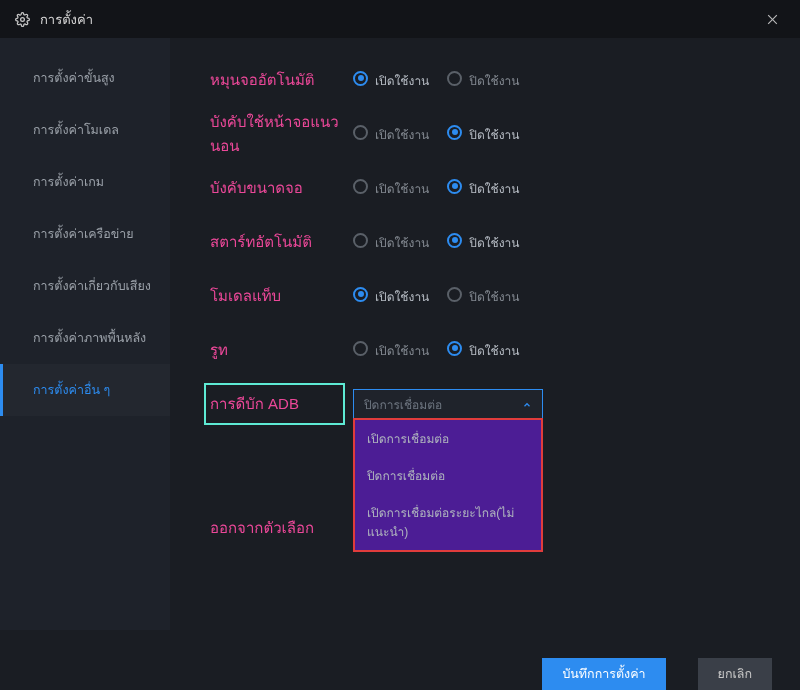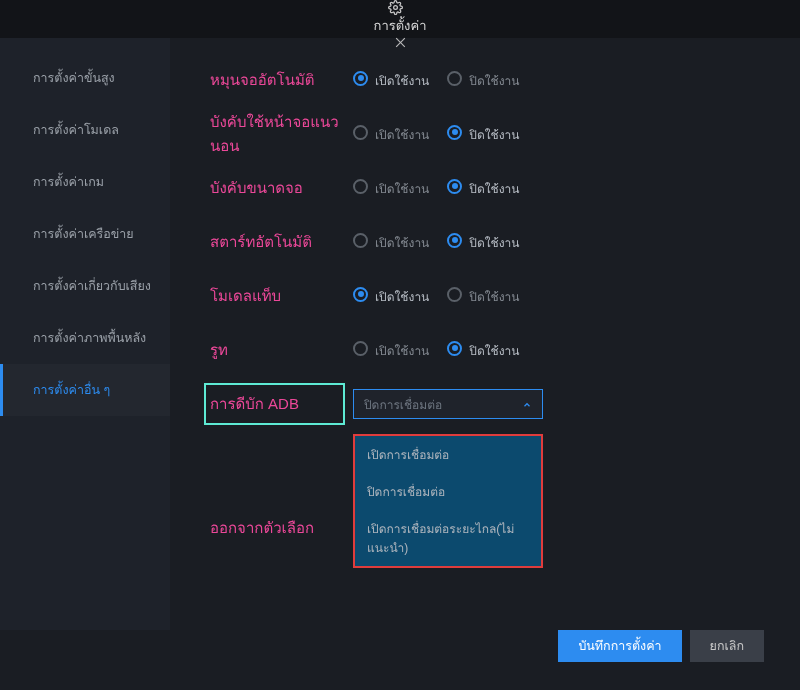--- a/index.html
+++ b/index.html
@@ -9,21 +9,20 @@
   font-family: "Segoe UI", Tahoma, sans-serif;
   color: #c8c8c8;
   overflow: hidden;
   position: relative;
 }
 .titlebar {
   height: 38px;
   display: flex; align-items: center;
   padding: 0 14px;
   background: #121418;
-  flex-direction: column;
 }
 .titlebar .gear {
   width: 16px; height: 16px;
   margin-right: 10px;
   display: flex; align-items: center; justify-content: center;
 }
 .titlebar .title { font-size: 13px; color: #d8d8d8; }
 .titlebar .spacer { flex: 1; }
 .titlebar .close {
   width: 28px; height: 28px;
@@ -108,36 +107,35 @@
 }
 .select.open { border-color: #2d8cf0; }
 .select .chev { color: #2d8cf0; }
 .select .chev.up { transform: rotate(180deg); }
 .dropdown {
   position: absolute;
   left: 183px;
   top: 380px;
   width: 190px;
   border: 2px solid #e03c3c;
-  background: #0c4a6e;
+  background: #4c1d95;
   z-index: 10;
-  margin-top: 16px;
 }
 .dropdown-item {
   padding: 9px 12px;
   font-size: 12px;
   color: #b0b6be;
   cursor: pointer;
 }
 .footer {
   position: absolute;
   bottom: 0; left: 0; right: 0;
   height: 60px;
-  display: flex; align-items: flex-start; justify-content: flex-end;
-  padding: 0 36px; gap: 8px;
+  display: flex; align-items: flex-end; justify-content: flex-end;
+  padding: 0 28px; gap: 32px;
   background: #1a1d23;
 }
 .btn {
   height: 32px; padding: 0 20px;
   font-size: 12.5px;
   border: none;
   cursor: pointer;
   display: flex; align-items: center; justify-content: center;
 }
 .btn-primary { background: #2d8cf0; color: #fff; }

